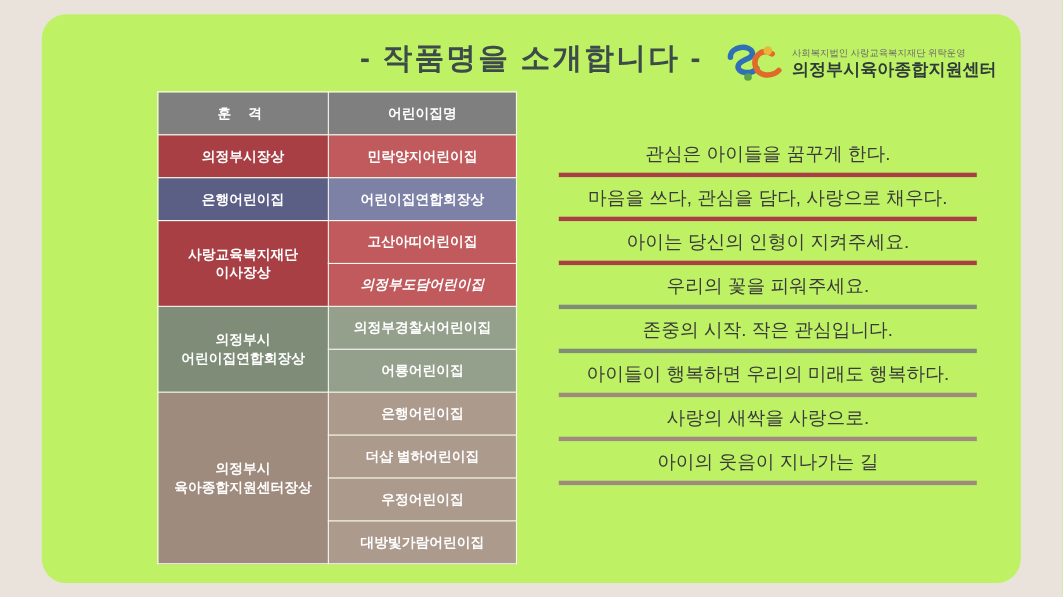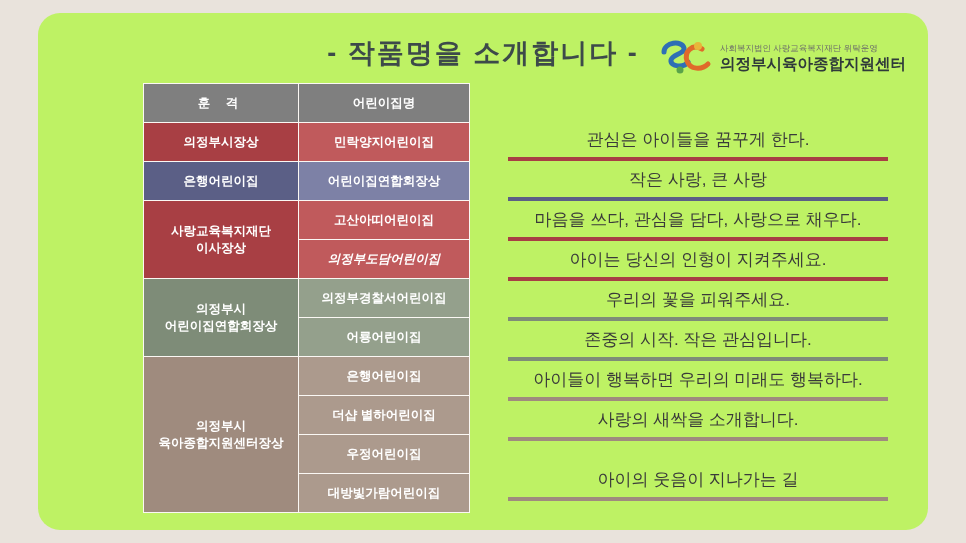--- a/index.html
+++ b/index.html
@@ -174,23 +174,22 @@
           <td class="c-right" style="background: rgb(172, 154, 141);">우정어린이집</td>
         </tr>
         <tr>
           <td class="c-right" style="background: rgb(172, 154, 141);">대방빛가람어린이집</td>
         </tr>
       </tbody>
   </table>
 
   <div class="quotes">
       <div class="quote" style="border-bottom-color: rgb(168, 63, 68);">관심은 아이들을 꿈꾸게 한다.</div>
-      <div class="quote" style="border-bottom-color: rgb(91, 95, 134);">작은 사랑, 큰 사랑</div>
       <div class="quote" style="border-bottom-color: rgb(168, 63, 68);">마음을 쓰다, 관심을 담다, 사랑으로 채우다.</div>
       <div class="quote" style="border-bottom-color: rgb(168, 63, 68);">아이는 당신의 인형이 지켜주세요.</div>
       <div class="quote" style="border-bottom-color: rgb(126, 140, 120);">우리의 꽃을 피워주세요.</div>
       <div class="quote" style="border-bottom-color: rgb(126, 140, 120);">존중의 시작. 작은 관심입니다.</div>
       <div class="quote" style="border-bottom-color: rgb(159, 139, 126);">아이들이 행복하면 우리의 미래도 행복하다.</div>
-      <div class="quote" style="border-bottom-color: rgb(159, 139, 126);">사랑의 새싹을 소개합니다.</div>
-      <div class="quote" style="border-bottom-color: rgb(159, 139, 126); margin-top: 20px;">아이의 웃음이 지나가는 길</div>
+      <div class="quote" style="border-bottom-color: rgb(159, 139, 126);">사랑의 새싹을 사랑으로.</div>
+      <div class="quote" style="border-bottom-color: rgb(159, 139, 126);">아이의 웃음이 지나가는 길</div>
     </div>
 
 </div>
 
 </body></html>

